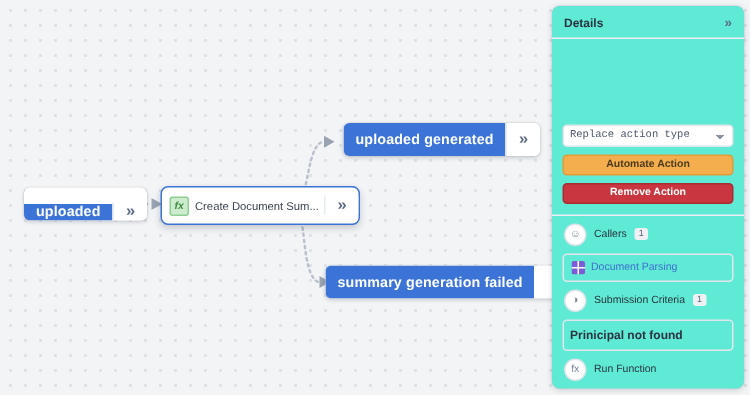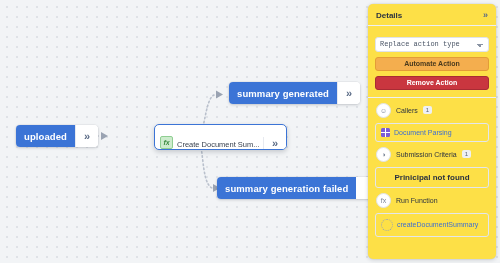--- a/index.html
+++ b/index.html
@@ -32,32 +32,31 @@
     display:flex;align-items:center;
     padding:0 8px;white-space:nowrap;
     letter-spacing:.1px;
   }
   .node .chev{
     width:22px;background:#fff;
     display:flex;align-items:center;justify-content:center;
     color:#5a6b86;font-size:11px;font-weight:bold;
     border-left:1px solid #e7eaf0;
   }
-  #node-uploaded{left:16px;top:125px;}
+  #node-uploaded{left:16px;top:125px;align-items:flex-end;}
   #node-summary-generated{left:229px;top:82px;}
   #node-summary-failed{left:217px;top:177px;gap:12px;}
 
   
   #node-action{
     position:absolute;left:107px;top:124px;height:24px;
-    display:flex;align-items:flex-end;
+    display:flex;align-items:center;
     background:#fff;border:1.5px solid #3b74d6;border-radius:5px;
     box-shadow:0 2px 5px rgba(16,24,40,.2);
     overflow:hidden;
-    margin-left:47px;
   }
   #node-action .ic{
     display:flex;align-items:center;padding:0 4px 0 5px;
   }
   .fxbox{
     width:11px;height:11px;border-radius:2px;
     background:#cdeccd;border:.5px solid #8fce92;
     display:flex;align-items:center;justify-content:center;
     font-size:7px;font-style:italic;color:#3f8c45;font-weight:bold;
     line-height:1;
@@ -68,24 +67,25 @@
     padding-right:8px;max-width:78px;overflow:hidden;
   }
   #node-action .chev{
     width:22px;border-left:1px solid #e7eaf0;
     display:flex;align-items:center;justify-content:center;
     color:#5a6b86;font-size:11px;font-weight:bold;background:#fff;
   }
   
   #panel{
     position:absolute;right:4px;top:4px;bottom:4px;width:128px;
-    background:#fde047;border-radius:5px;
+    background:#5eead4;border-radius:5px;
     box-shadow:0 1px 4px rgba(16,24,40,.16), 0 0 0 .5px rgba(16,24,40,.07);
     display:flex;flex-direction:column;
     overflow:hidden;
+    gap:46px;
   }
   .p-head{
     display:flex;align-items:center;justify-content:space-between;
     padding:6px 8px 5px 8px;
     border-bottom:1px solid #edeff3;
   }
   .p-head .t{font-size:8px;font-weight:bold;color:#2b3240;}
   .p-head .x{font-size:9px;color:#5a6b86;font-weight:bold;}
   .p-title{
     display:flex;align-items:center;gap:4px;
@@ -133,21 +133,21 @@
   .card .cl{font-size:7px;color:#3f6fd0;}
   .gridicon{
     width:9px;height:9px;border-radius:1.5px;background:#7b5cd6;
     flex:0 0 auto;
     background-image:linear-gradient(#fff 0 0),linear-gradient(#fff 0 0);
     background-size:9px 1px,1px 9px;
     background-position:center,center;background-repeat:no-repeat;
   }
   .notfound{
     border:1px solid #e3e6ec;border-radius:3px;
-    padding:5px 4px;text-align:center;
+    padding:5px 4px;text-align:left;
     font-size:8px;font-weight:bold;color:#2b3240;
   }
   .fn-card{
     border:1px solid #e3e6ec;border-radius:3px;padding:5px;
   }
   .fn-head{display:flex;align-items:center;gap:4px;}
   .fn-head .fl{font-size:7px;color:#3f6fd0;}
   .gear{
     width:10px;height:10px;border-radius:50%;
     border:1px dotted #9aa3b2;flex:0 0 auto;
@@ -178,21 +178,21 @@
 
   <div id="node-action">
     <div class="ic">
       <span class="fxbox">fx</span>
     </div>
     <div class="txt">Create Document Sum...</div>
     <div class="chev">»</div>
   </div>
 
   <div class="node" id="node-summary-generated">
-    <div class="lbl">summary generated</div>
+    <div class="lbl">uploaded generated</div>
     <div class="chev">»</div>
   </div>
 
   <div class="node" id="node-summary-failed">
     <div class="lbl">summary generation failed</div>
     <div class="chev">»</div>
   </div>
 </div>
 
 <div id="panel">

